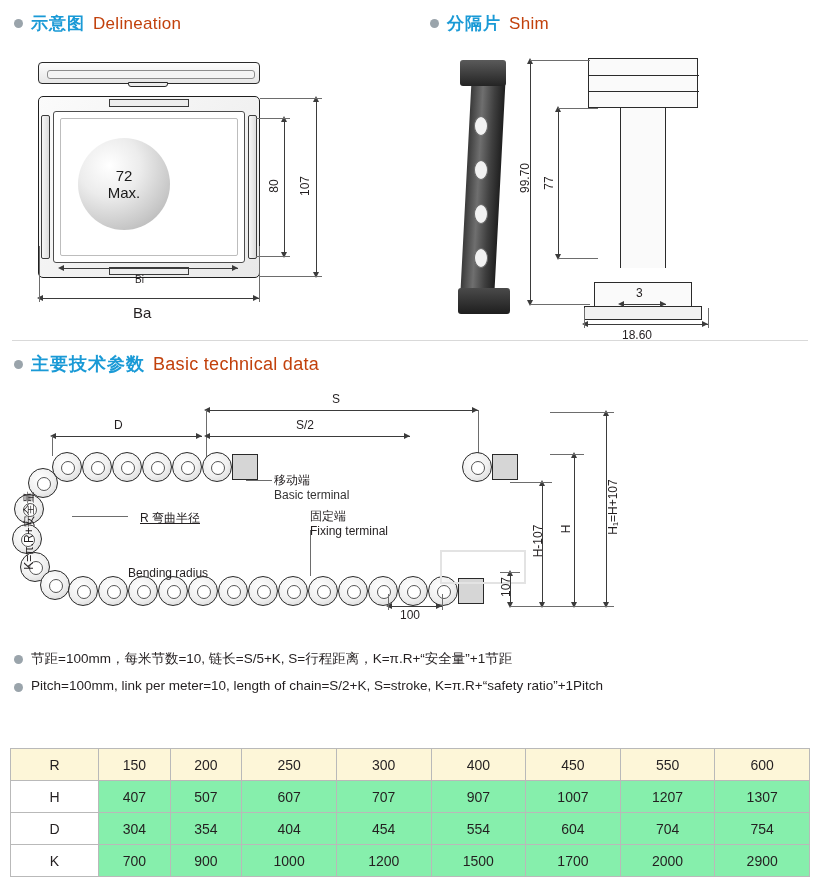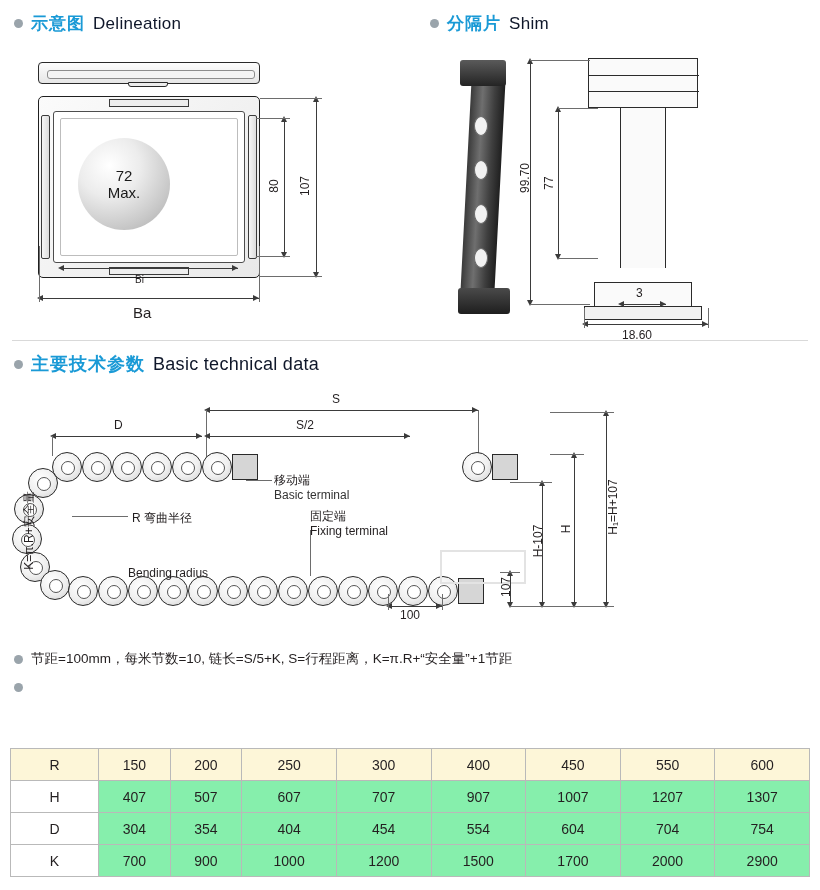--- a/index.html
+++ b/index.html
@@ -14,21 +14,21 @@
   }
   .page { position: relative; width: 820px; height: 890px; border-radius: 32px; }
 
   
   .sec-head { position:absolute; display:flex; align-items:center; gap:8px; }
   .bullet {
     width: 9px; height: 9px; border-radius: 50%;
     background: #9aa4ab; display:inline-block; flex:none;
   }
   .sec-cn { color:#1a9ad6; font-size:17px; font-weight:bold; letter-spacing:1px; }
-  .sec-en { color:#0f172a; font-size:17px; letter-spacing:.3px; }
+  .sec-en { color:#c2410c; font-size:17px; letter-spacing:.3px; }
   .sec-cn.big { font-size:18px; }
   .sec-en.big { font-size:18px; }
 
   .hr { position:absolute; left:12px; width:796px; height:1px; background:#d9d9d9; }
 
   
   .dim-line { position:absolute; background:#3b3b3b; }
   .h-line { height:1px; }
   .v-line { width:1px; }
   .thin { background:#6d6d6d; }
@@ -348,21 +348,21 @@
 
     <div class="dim-line h-line thin" style="left:236px; top:90px; width:26px;"></div>
     <div class="lbl" style="left:264px; top:82px;">移动端</div>
     <div class="lbl" style="left:264px; top:98px; color:#333;">Basic terminal</div>
 
     <div class="dim-line v-line thin" style="left:300px; top:140px; height:46px;"></div>
     <div class="lbl" style="left:300px; top:118px;">固定端</div>
     <div class="lbl" style="left:300px; top:134px;">Fixing terminal</div>
 
     <div class="dim-line h-line thin" style="left:62px; top:126px; width:56px;"></div>
-    <div class="lbl" style="left:122px; top:120px;">R 弯曲半径</div>
+    <div class="lbl" style="left:130px; top:120px;text-decoration:underline;">R 弯曲半径</div>
     <div class="lbl" style="left:118px; top:136px;margin-top:40px;">Bending radius</div>
 
     <div class="lbl-v" style="left:-36px; top:132px; width:110px; text-align:center; transform:rotate(-90deg);">K=π.R+安全量</div>
 
     <div class="dim-line h-line" style="left:378px; top:216px; width:54px;"></div>
     <div class="arrow-l" style="left:376px; top:213px;"></div>
     <div class="arrow-r" style="left:426px; top:213px;"></div>
     <div class="dim-line v-line thin" style="left:378px; top:204px; height:16px;"></div>
     <div class="dim-line v-line thin" style="left:432px; top:204px; height:16px;"></div>
     <div class="lbl" style="left:390px; top:218px;">100</div>
@@ -393,20 +393,21 @@
     <div class="lbl-v" style="left:558px; top:110px; width:90px; text-align:center; transform:rotate(-90deg);">H₁=H+107</div>
   </div>
 
   <div class="notes">
     <div class="note">
       <span class="bullet"></span>
       <span>节距=100mm，每米节数=10, 链长=S/5+K, S=行程距离，K=π.R+“安全量”+1节距</span>
     </div>
     <div class="note">
       <span class="bullet"></span>
+      <span>Pitch=100mm, link per meter=10, length of chain=S/2+K, S=stroke, K=π.R+“safety ratio”+1Pitch</span>
     </div>
   </div>
 
   <table class="data">
     <thead>
       <tr>
         <th>R</th>
         <th>150</th>
         <th>200</th>
         <th>250</th>

